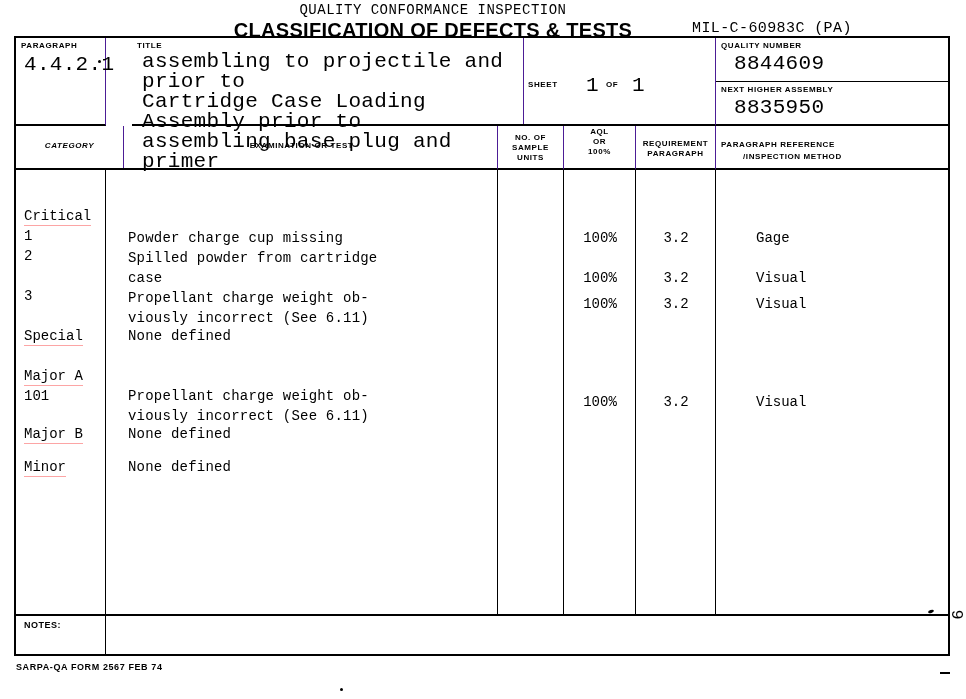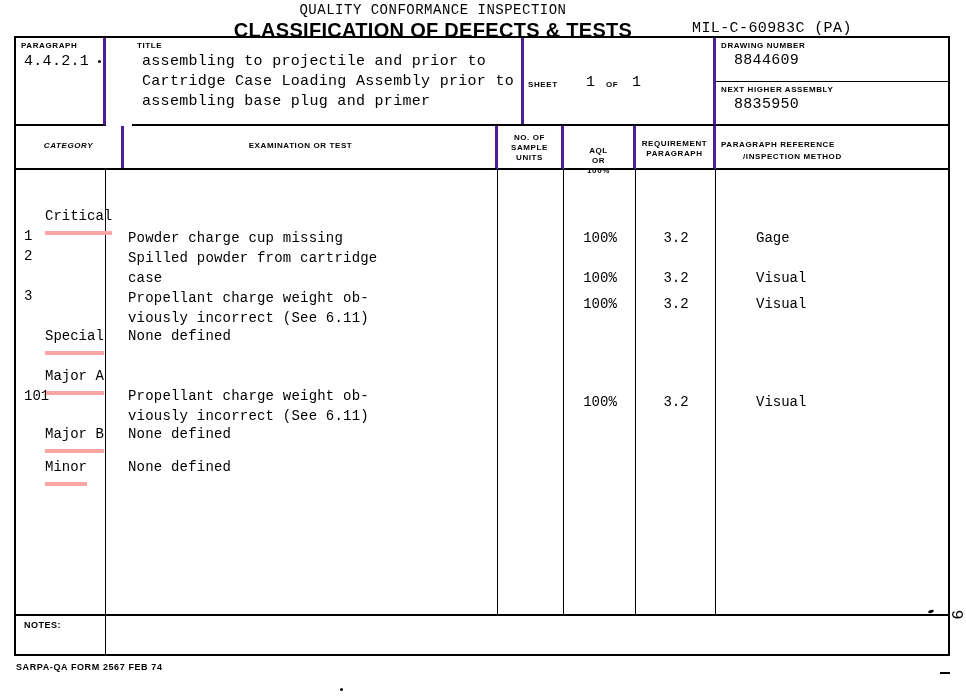--- a/index.html
+++ b/index.html
@@ -52,41 +52,41 @@
   .frame {
     position: absolute;
     left: 14px; top: 36px;
     width: 936px; height: 620px;
     border: 2px solid #000;
     box-sizing: border-box;
   }
 
   
   .box { position: absolute; box-sizing: border-box; }
-  .br { border-right: 3px solid #4c1d95; }
+  .br { border-right: 1px solid #4c1d95; }
   .bb { border-bottom: 1px solid #000; }
   .b2b { border-bottom: 2px solid #000; }
 
   .lbl {
     font-family: "Liberation Sans", sans-serif;
     font-weight: bold;
     font-size: 8px;
     letter-spacing: .6px;
     padding: 3px 0 0 5px;
   }
   .lbl-c {
     font-family: "Liberation Sans", sans-serif;
     font-weight: bold;
     font-size: 8px;
     letter-spacing: .6px;
     text-align: center;
   }
   .mono {
     font-family: "Liberation Mono", monospace;
-    font-size: 15px;
+    font-size: 21px;
     letter-spacing: .3px;
   }
   .mono-sm {
     font-family: "Liberation Mono", monospace;
     font-size: 14px;
     letter-spacing: .2px;
   }
 
   
   
@@ -110,21 +110,21 @@
   .cat-col {
     position: absolute; left: 0; top: 0; width: 90px; height: 444px;
   }
   .cat-item {
     position: absolute;
     font-family: "Liberation Mono", monospace;
     font-size: 14px;
     left: 8px;
     white-space: nowrap;
   }
-  .cat-item .u { border-bottom: 4px solid #fca5a5; padding-bottom: 7px; margin-left: 21px; }
+  .cat-item .u { border-bottom: 1px solid #fca5a5; padding-bottom: 1px; }
 
   .exam-col {
     position: absolute; left: 90px; top: 0; width: 392px; height: 444px;
   }
   .exam-line {
     position: absolute;
     left: 22px;
     font-family: "Liberation Mono", monospace;
     font-size: 14px;
     letter-spacing: .2px;
@@ -229,21 +229,21 @@
     </div>
 
     <div class="box c-sheet br b2b" style="top:0; height:88px;">
       <div style="position:absolute; left:30px; top:42px;" class="lbl-c">SHEET</div>
       <div style="position:absolute; left:88px; top:36px;" class="mono">1</div>
       <div style="position:absolute; left:108px; top:42px;" class="lbl-c">OF</div>
       <div style="position:absolute; left:134px; top:36px;" class="mono">1</div>
     </div>
 
     <div class="box c-draw bb" style="top:0; height:44px;">
-      <div class="lbl">DRAWING NUMBER</div>
+      <div class="lbl">QUALITY NUMBER</div>
       <div class="mono" style="padding:2px 0 0 18px;">8844609</div>
     </div>
 
     <div class="box c-draw b2b" style="top:44px; height:44px;">
       <div class="lbl">NEXT HIGHER ASSEMBLY</div>
       <div class="mono" style="padding:2px 0 0 18px;">8835950</div>
     </div>
 
     <div class="box c-cat br b2b" style="top:88px; height:44px;">
       <div class="lbl-c" style="padding-top:15px;">CATEGORY</div>
@@ -252,21 +252,21 @@
       <div class="lbl-c" style="padding-top:15px;">EXAMINATION OR TEST</div>
     </div>
     <div class="box c-no br b2b" style="top:88px; height:44px;">
       <div class="lbl-c" style="padding-top:7px; line-height:10px;">
         <div>NO. OF</div>
         <div>SAMPLE</div>
         <div>UNITS</div>
       </div>
     </div>
     <div class="box c-aql br b2b" style="top:88px; height:44px;">
-      <div class="lbl-c" style="padding-top:20px; line-height:10px;">
+      <div class="lbl-c" style="padding-top:1px; line-height:10px;">
         <div>AQL</div>
         <div>OR</div>
         <div>100%</div>
       </div>
     </div>
     <div class="box c-req br b2b" style="top:88px; height:44px;">
       <div class="lbl-c" style="padding-top:13px; line-height:10px;">
         <div>REQUIREMENT</div>
         <div>PARAGRAPH</div>
       </div>

